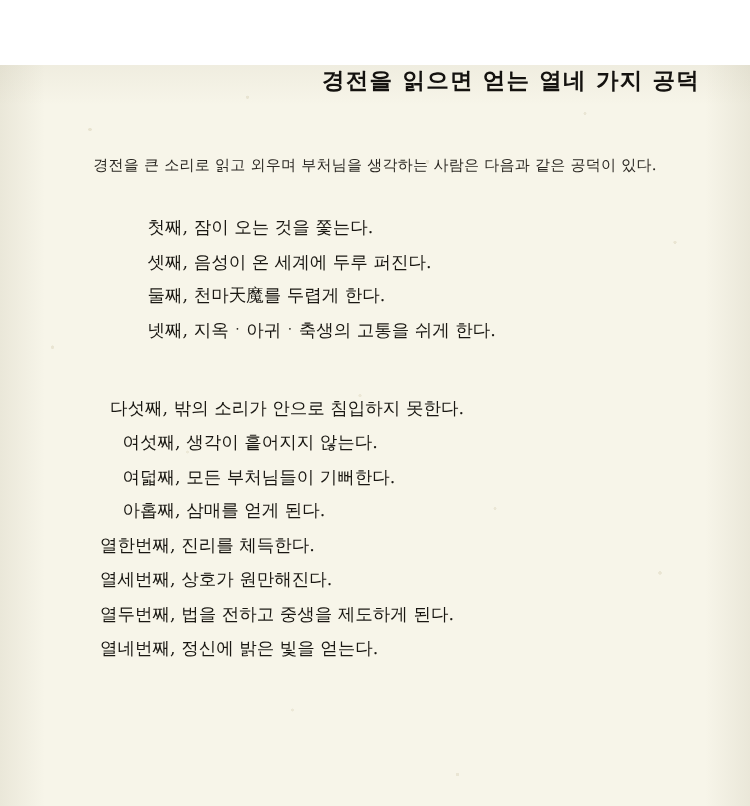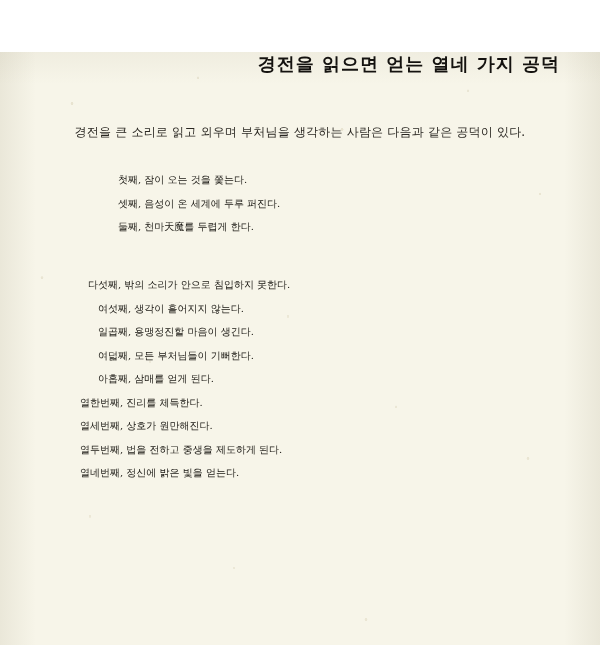--- a/index.html
+++ b/index.html
@@ -73,21 +73,21 @@
     letter-spacing: 0.2px;
   }
   .list {
     margin: 0;
     padding: 0;
     list-style: none;
     margin-top: 34px;
     width: 100%;
   }
   .list-item {
-    font-size: 10px;
+    font-size: 14px;
     color: #191712;
     line-height: 1.0;
     margin-bottom: 13.5px;
     white-space: pre;
     text-align: left;
   }
   .li-1  { padding-left: 78px; }
   .li-2  { padding-left: 78px; }
   .li-3  { padding-left: 78px; }
   .li-4  { padding-left: 78px; }
@@ -110,23 +110,23 @@
   <div class="edge-shade"></div>
 
   <div class="content">
     <h1 class="title">경전을 읽으면 얻는 열네 가지 공덕</h1>
     <p class="subtitle">경전을 큰 소리로 읽고 외우며 부처님을 생각하는 사람은 다음과 같은 공덕이 있다.</p>
 
     <ul class="list">
       <li class="list-item li-1">첫째, 잠이 오는 것을 쫓는다.</li>
       <li class="list-item li-3">셋째, 음성이 온 세계에 두루 퍼진다.</li>
       <li class="list-item li-2">둘째, 천마天魔를 두렵게 한다.</li>
+      <li class="list-item li-4">넷째, 지옥ㆍ아귀ㆍ축생의 고통을 쉬게 한다.</li>
       <li class="list-item li-5">다섯째, 밖의 소리가 안으로 침입하지 못한다.</li>
       <li class="list-item li-6">여섯째, 생각이 흩어지지 않는다.</li>
-      <li class="list-item li-7">일곱째, 용맹정진할 마음이 생긴다.</li>
       <li class="list-item li-8">여덟째, 모든 부처님들이 기뻐한다.</li>
       <li class="list-item li-9">아홉째, 삼매를 얻게 된다.</li>
       <li class="list-item li-11">열한번째, 진리를 체득한다.</li>
       <li class="list-item li-13">열세번째, 상호가 원만해진다.</li>
       <li class="list-item li-12">열두번째, 법을 전하고 중생을 제도하게 된다.</li>
       <li class="list-item li-14">열네번째, 정신에 밝은 빛을 얻는다.</li>
     </ul>
   </div>
 </div>
 

